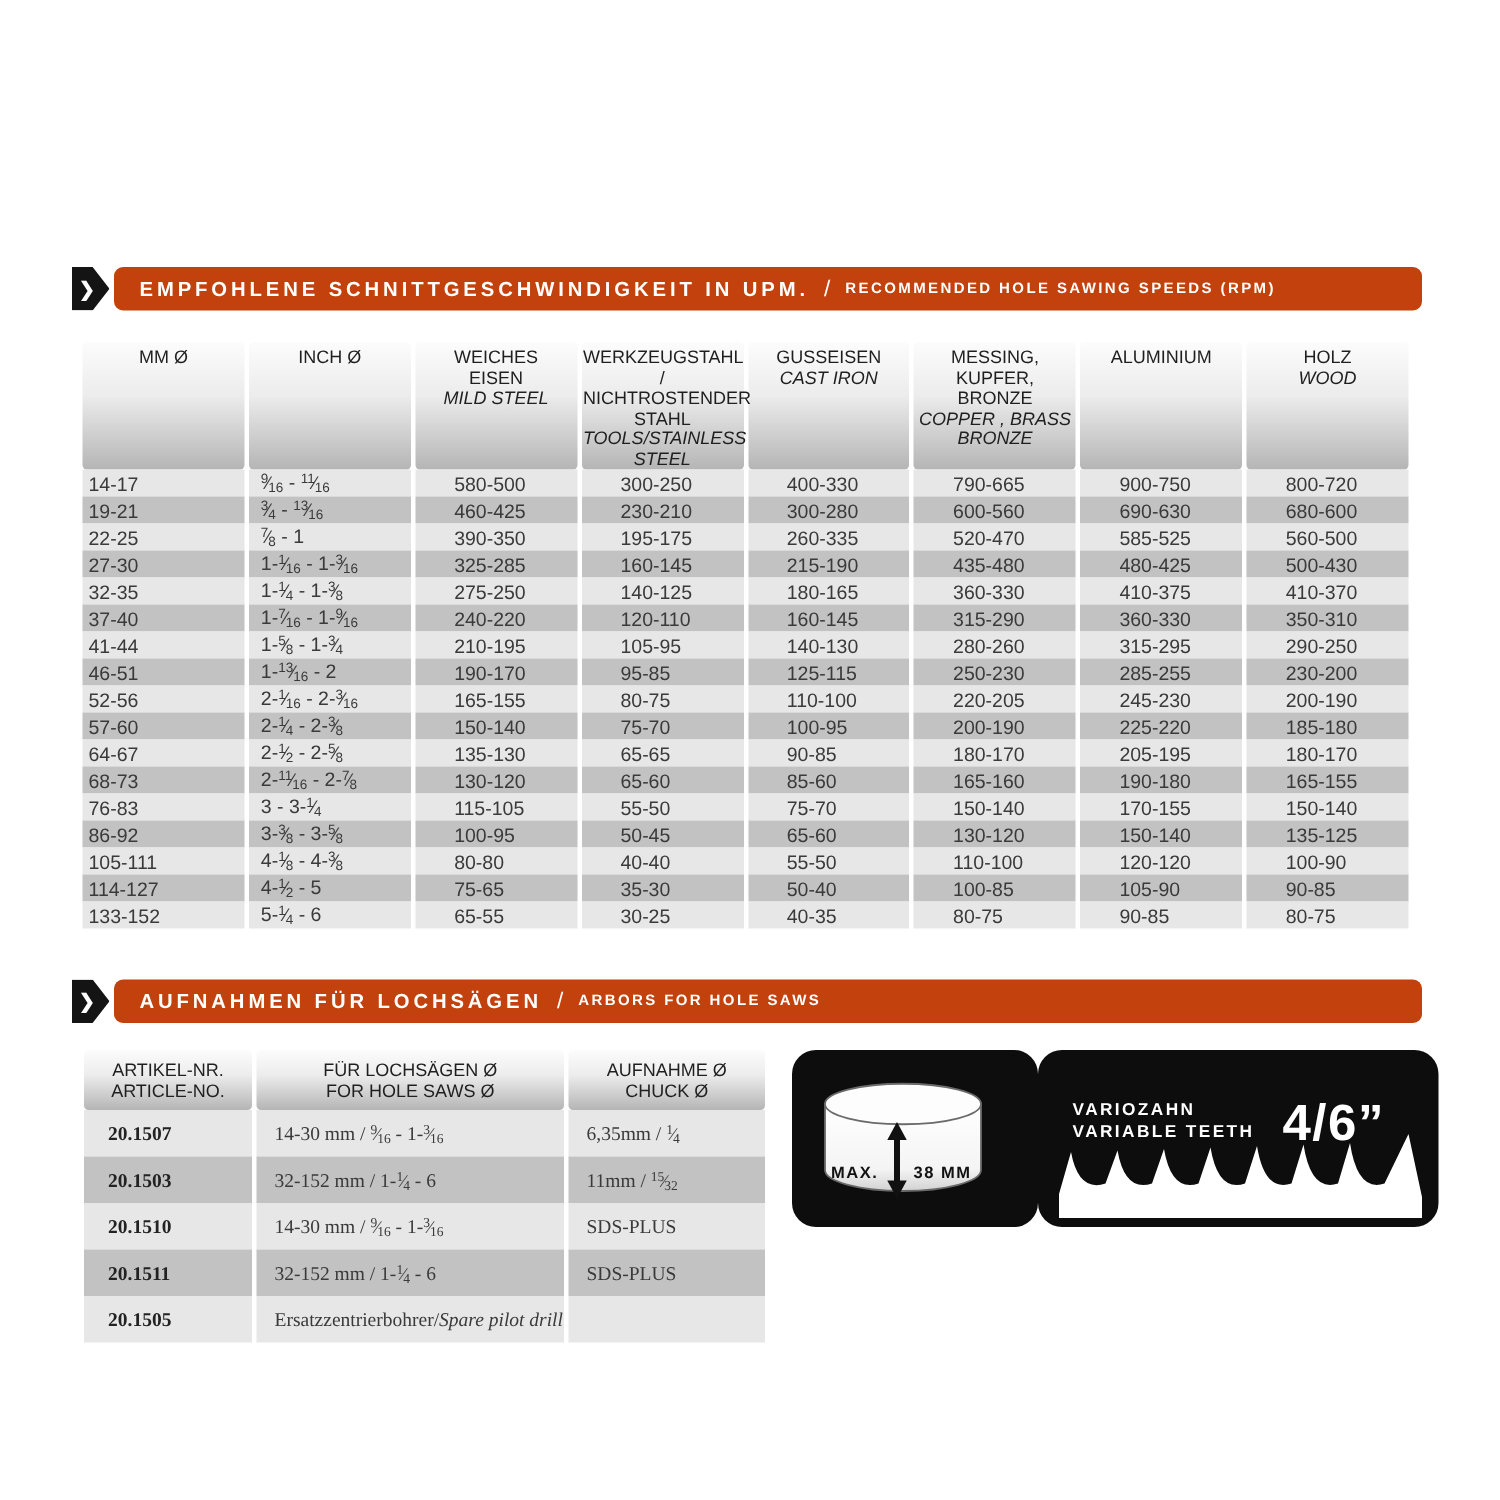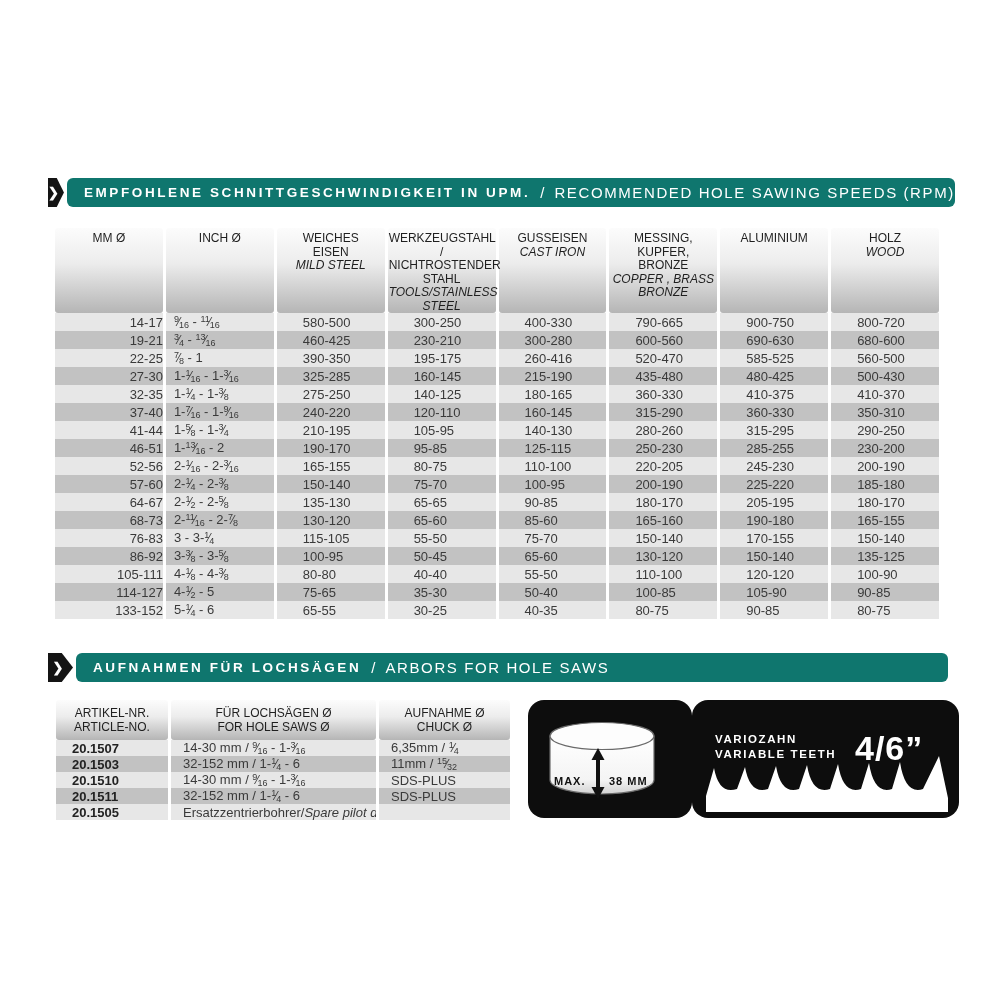--- a/index.html
+++ b/index.html
@@ -10,54 +10,54 @@
   }
   
   .banner{display:flex;height:29px;align-items:stretch;}
   .banner-tag{
     width:25px;background:#141414;color:#fff;
     clip-path:polygon(0 0,55% 0,100% 50%,55% 100%,0 100%);
     display:flex;align-items:center;justify-content:center;
     font-size:13px;font-weight:bold;padding-right:5px;box-sizing:border-box;
   }
   .banner-bar{
-    flex:1;margin-left:3px;background:#0f766e;border-radius:6px;color:#fff;
+    flex:1;margin-left:3px;background:#c2410c;border-radius:6px;color:#fff;
     display:flex;align-items:center;padding-left:17px;gap:10px;
   }
   .bt-de{font-size:13.5px;font-weight:bold;letter-spacing:2.6px;white-space:nowrap;}
   .bt-sep{font-size:15px;font-weight:normal;}
-  .bt-en{font-size:15px;font-weight:normal;letter-spacing:1.6px;white-space:nowrap;}
+  .bt-en{font-size:10px;font-weight:bold;letter-spacing:1.6px;white-space:nowrap;}
   
   table{border-collapse:separate;border-spacing:3px 0;table-layout:fixed;}
   .speed-table{width:890px;margin:21px 0 0 4px;}
   th{
     background:linear-gradient(180deg,#fcfcfc 0%,#ececec 42%,#b5b5b5 100%);
     border-radius:3px;vertical-align:top;padding:4px 1px 0 1px;
     font-weight:normal;color:#1f1f1f;font-size:12px;height:53px;
   }
   .h-de div{line-height:13.5px;}
   .h-en{font-style:italic;}
   .h-en div{line-height:13.5px;}
   td{height:18px;font-size:13px;color:#3a3a3a;padding:0 0 0 26px;overflow:hidden;white-space:nowrap;}
   tbody tr:nth-child(odd) td{background:#e7e7e7;}
   tbody tr:nth-child(even) td{background:#c2c2c2;}
-  .speed-table td:first-child{padding-left:24px;text-align:right;}
+  .speed-table td:first-child{padding-left:4px;}
   .speed-table td.inch{padding-left:8px;}
   
   .fr{white-space:nowrap;}
   .fr sup{font-size:9px;vertical-align:4px;}
   .fr sub{font-size:9px;vertical-align:-2px;}
   .frs{font-size:12px;margin:0 -1px;}
   
   .bottom-row{display:flex;margin-top:18px;align-items:flex-start;}
   .arbor-table{width:448px;margin-left:5px;}
   .arbor-table th{height:40px;vertical-align:middle;padding-top:0;}
   .a-de{font-size:12px;line-height:14px;}
   .a-en{font-size:12px;line-height:14px;}
-  .arbor-table td{height:16px;padding-left:12px;}
+  .arbor-table td{height:31px;padding-left:12px;font-family:Liberation Serif, serif;}
   .arbor-table td.art{font-weight:bold;color:#222;padding-left:16px;}
   .badge{background:#0d0d0d;border-radius:16px;height:118px;flex:none;}
   .badge.cyl{width:164px;margin-left:15px;}
   .badge.blade{width:267px;margin-left:0;text-align:right;}
   svg text{font-family:"Liberation Sans",sans-serif;}
 </style>
 </head>
 <body>
 
 <div class="page">
@@ -156,21 +156,21 @@
             <td>300-280</td>
             <td>600-560</td>
             <td>690-630</td>
             <td>680-600</td>
           </tr>
           <tr>
             <td>22-25</td>
             <td class="inch"><span class="fr"><sup>7</sup><span class="frs">⁄</span><sub>8</sub></span> - 1</td>
             <td>390-350</td>
             <td>195-175</td>
-            <td>260-416</td>
+            <td>260-335</td>
             <td>520-470</td>
             <td>585-525</td>
             <td>560-500</td>
           </tr>
           <tr>
             <td>27-30</td>
             <td class="inch">1-<span class="fr"><sup>1</sup><span class="frs">⁄</span><sub>16</sub></span> - 1-<span class="fr"><sup>3</sup><span class="frs">⁄</span><sub>16</sub></span></td>
             <td>325-285</td>
             <td>160-145</td>
             <td>215-190</td>

